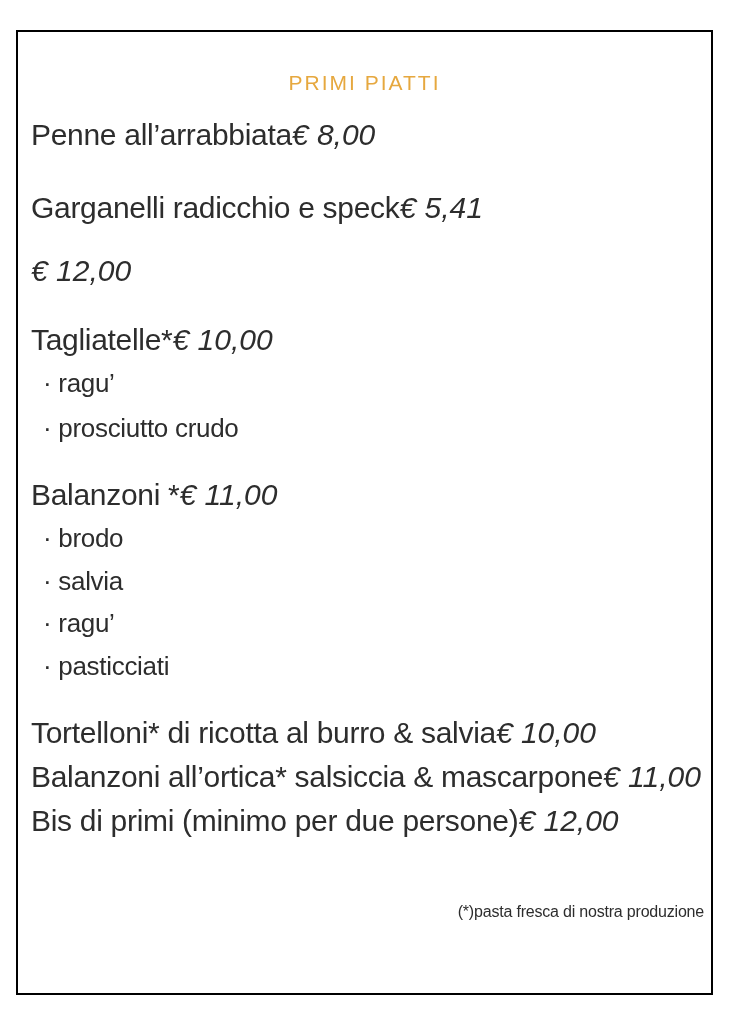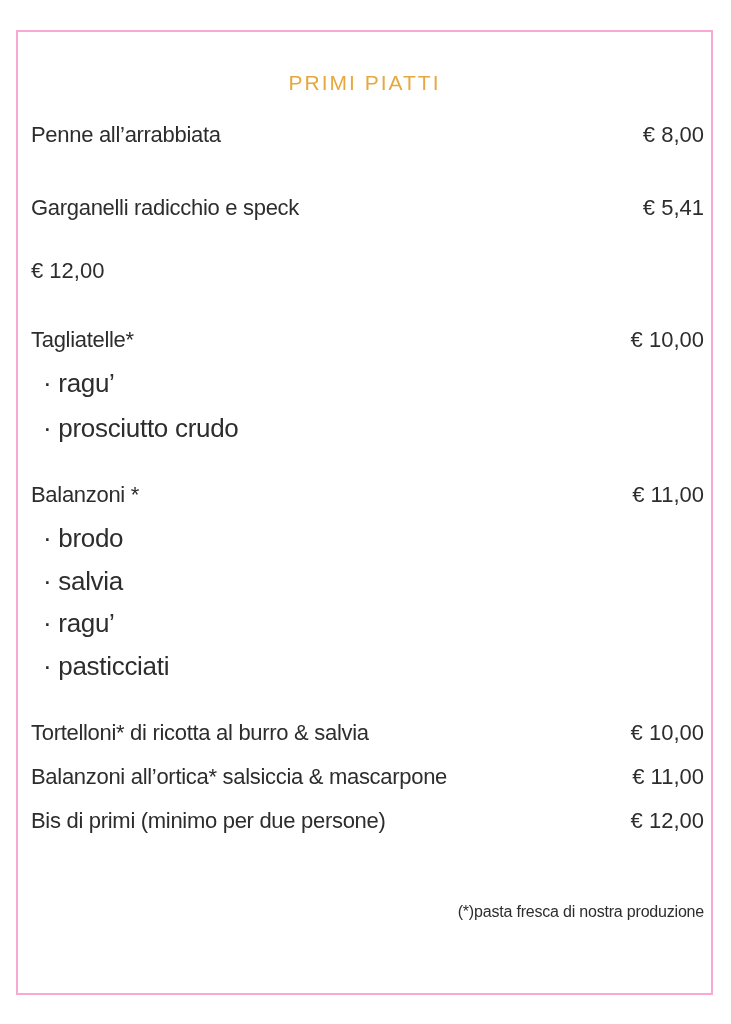--- a/index.html
+++ b/index.html
@@ -14,54 +14,55 @@
     font-family: "Liberation Sans", "DejaVu Sans", sans-serif;
     color: #2d2d2d;
     overflow: hidden;
   }
   .frame {
     position: absolute;
     left: 16px;
     top: 30px;
     width: 697px;
     height: 965px;
-    border: 2px solid #f9a8d4;
+    border: 2px solid #000000;
     box-sizing: border-box;
     background: #ffffff;
   }
   .title {
     position: absolute;
     left: 0;
     right: 0;
     top: 38px;
     text-align: center;
     font-size: 21px;
     line-height: 26px;
     letter-spacing: 2px;
     color: #e6a83f;
   }
   .row {
     position: absolute;
     left: 13px;
     right: 7px;
     display: flex;
-    justify-content: space-between;
+    justify-content: flex-start;
     align-items: baseline;
-    font-size: 22px;
+    font-size: 30px;
     line-height: 30px;
     letter-spacing: -0.3px;
   }
   .row .dish {
     text-align: left;
     white-space: nowrap;
   }
   .row .price {
     text-align: right;
     white-space: nowrap;
     letter-spacing: 0;
+    font-style: italic;
   }
   .sub {
     position: absolute;
     left: 25px;
     font-size: 26px;
     line-height: 30px;
     letter-spacing: -0.3px;
     white-space: nowrap;
   }
   .footnote {

